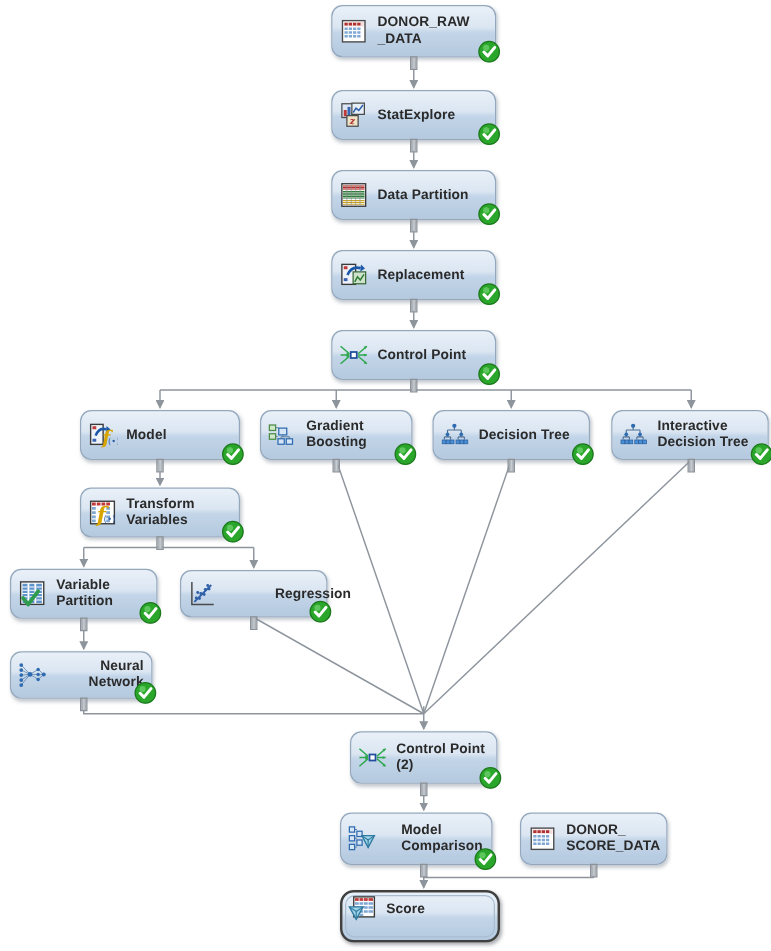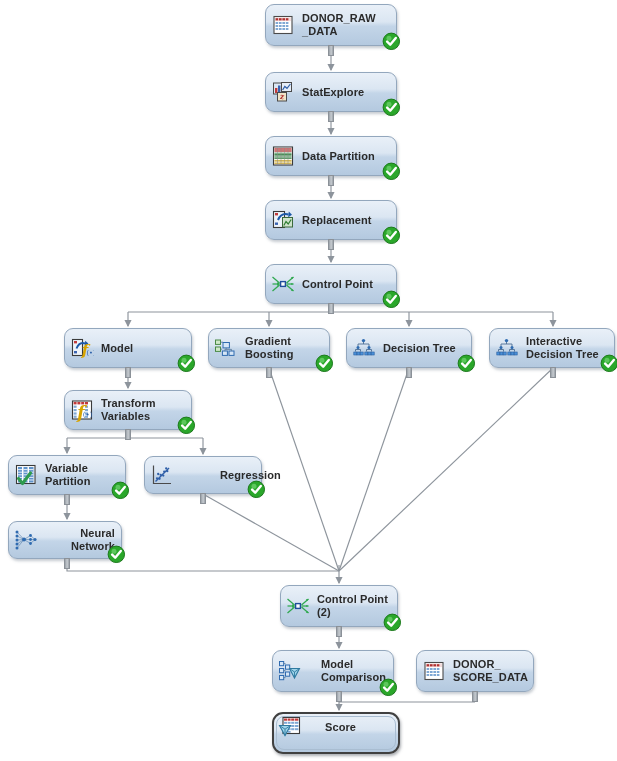--- a/index.html
+++ b/index.html
@@ -31,21 +31,20 @@
     box-shadow:1px 2px 3px rgba(120,130,145,.42);
     display:flex;
     align-items:center;
     padding:0 6px 0 5px;
   }
   .node.selected{
     border:2px solid #404040;
     border-radius:11px;
     box-shadow:1px 2px 3px rgba(90,95,105,.5);
     padding:0 5px 12px 4px;
-    gap:16px;
   }
   .node.selected .inner-ring{
     position:absolute;
     left:2px; top:2px; right:2px; bottom:2px;
     border:1px solid #a9bdd1;
     border-radius:8px;
     pointer-events:none;
   }
   .node-label{
     font-size:11px;

